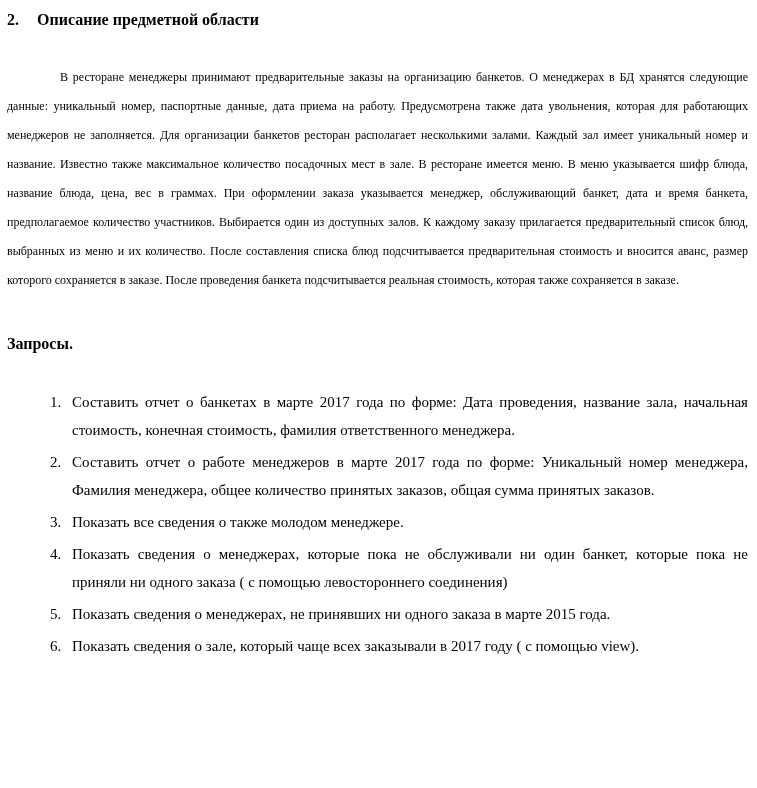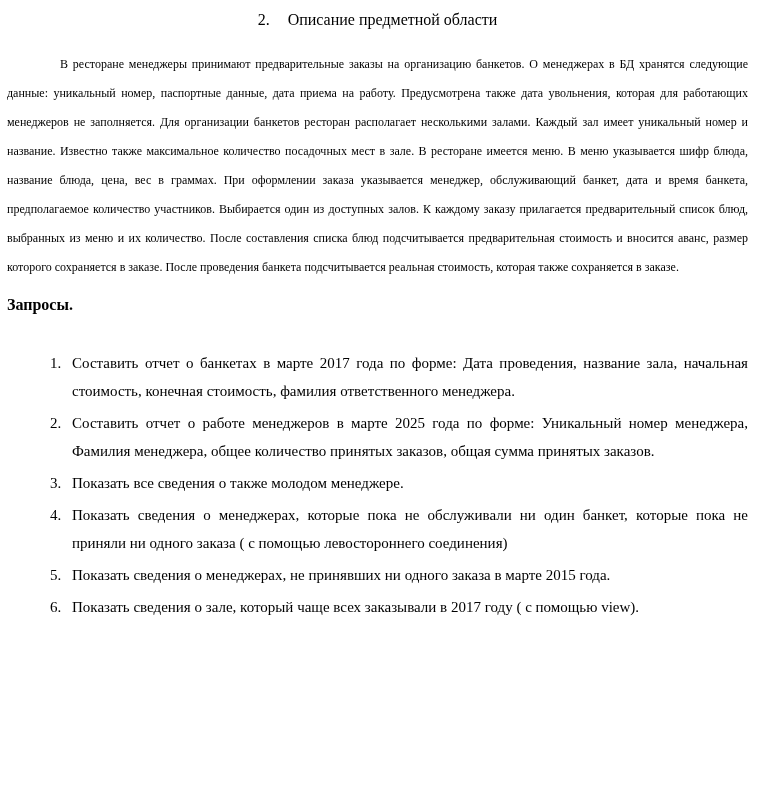--- a/index.html
+++ b/index.html
@@ -15,41 +15,40 @@
     color: #000000;
     -webkit-font-smoothing: antialiased;
   }
   .page {
     box-sizing: border-box;
     width: 757px;
     height: 788px;
     padding: 8px 9px 0 7px;
   }
   .heading {
-    text-align: center;
-    font-weight: normal;
+    font-weight: bold;
     font-size: 16px;
     line-height: 20px;
-    margin: 2px 0 20px 0;
+    margin: 2px 0 33px 0;
   }
   .heading .num {
     margin-right: 18px;
   }
   .body-par {
     font-size: 12px;
     line-height: 29px;
     text-align: justify;
     text-indent: 53px;
     margin: 0;
   }
   .queries-header {
     font-weight: bold;
     font-size: 16px;
     line-height: 29px;
-    margin: 8px 0 0 0;
+    margin: 34px 0 0 0;
   }
   ol.queries {
     margin: 30px 0 0 0;
     padding-left: 58px;
     font-size: 15px;
     line-height: 28px;
   }
   ol.queries > li {
     text-align: justify;
     padding-left: 7px;
@@ -64,20 +63,20 @@
   <h1 class="heading">
     <span class="num">2.</span><span>Описание предметной области</span>
   </h1>
 
   <p class="body-par">В ресторане менеджеры принимают предварительные заказы на организацию банкетов. О менеджерах в БД хранятся следующие данные: уникальный номер, паспортные данные, дата приема на работу. Предусмотрена также дата увольнения, которая для работающих менеджеров не заполняется. Для организации банкетов ресторан располагает несколькими залами. Каждый зал имеет уникальный номер и название. Известно также максимальное количество посадочных мест в зале. В ресторане имеется меню. В меню указывается шифр блюда, название блюда, цена, вес в граммах. При оформлении заказа указывается менеджер, обслуживающий банкет, дата и время банкета, предполагаемое количество участников. Выбирается один из доступных залов. К каждому заказу прилагается предварительный список блюд, выбранных из меню и их количество. После составления списка блюд подсчитывается предварительная стоимость и вносится аванс, размер которого сохраняется в заказе. После проведения банкета подсчитывается реальная стоимость, которая также сохраняется в заказе.</p>
 
   <p class="queries-header">Запросы.</p>
 
   <ol class="queries">
     <li>Составить отчет о банкетах в марте 2017 года по форме: Дата проведения, название зала, начальная стоимость, конечная стоимость, фамилия ответственного менеджера.</li>
-    <li>Составить отчет о работе менеджеров в марте 2025 года по форме: Уникальный номер менеджера, Фамилия менеджера, общее количество принятых заказов, общая сумма принятых заказов.</li>
+    <li>Составить отчет о работе менеджеров в марте 2017 года по форме: Уникальный номер менеджера, Фамилия менеджера, общее количество принятых заказов, общая сумма принятых заказов.</li>
     <li>Показать все сведения о также молодом менеджере.</li>
     <li>Показать сведения о менеджерах, которые пока не обслуживали ни один банкет, которые пока не приняли ни одного заказа ( с помощью левостороннего соединения)</li>
     <li>Показать сведения о менеджерах, не принявших ни одного заказа в марте 2015 года.</li>
     <li>Показать сведения о зале, который чаще всех заказывали в 2017 году ( с помощью view).</li>
   </ol>
 
 </div>
 
 </body></html>

